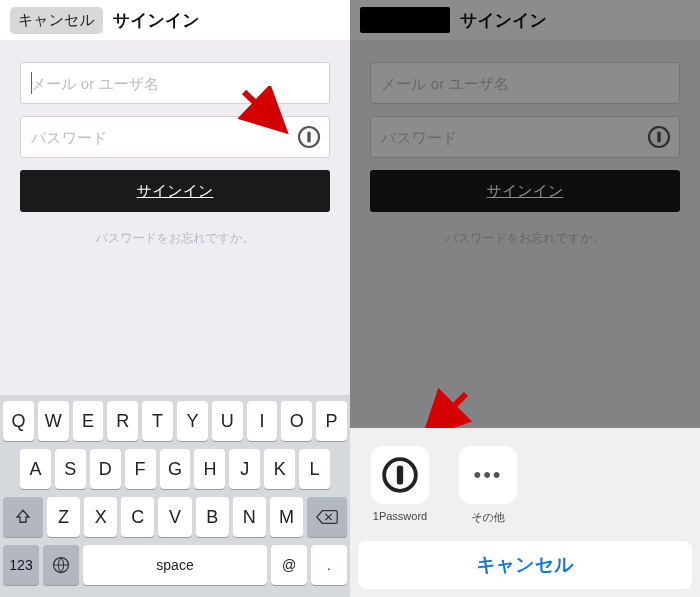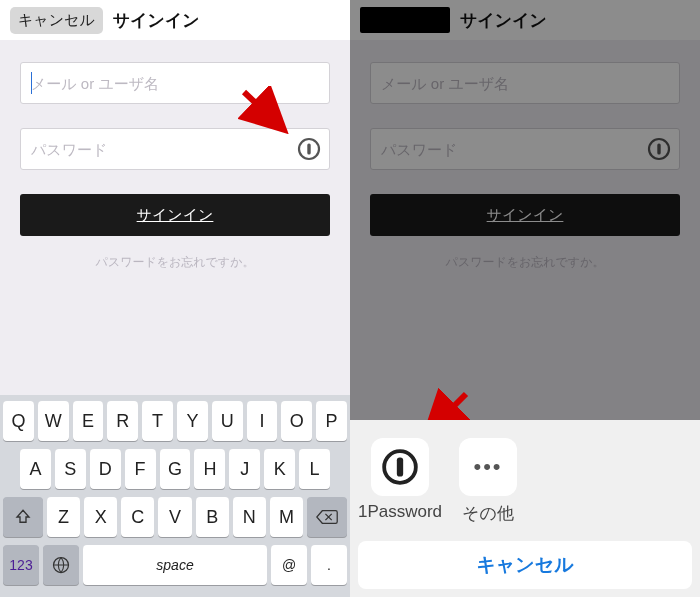--- a/index.html
+++ b/index.html
@@ -41,21 +41,21 @@
       color: #111;
     }
     .form-area {
       padding: 22px 20px 0 20px;
     }
     .field {
       height: 42px;
       background: #fff;
       border: 1px solid #d4d2d7;
       border-radius: 3px;
-      margin-bottom: 24px;
+      margin-bottom: 12px;
       display: flex;
       align-items: center;
       padding: 0 10px;
       position: relative;
     }
     .field input {
       border: none;
       outline: none;
       font-size: 15px;
       width: 100%;
@@ -113,29 +113,29 @@
       border-radius: 4px;
       box-shadow: 0 1px 0 #9a9ca1;
       height: 40px;
       display: flex;
       align-items: center;
       justify-content: center;
       font-size: 18px;
       color: #222;
       flex: 1;
     }
-    .kb-key.fn { background: #b3b7bf; color: #4c1d95; }
+    .kb-key.fn { background: #b3b7bf; color: #0f172a; }
     .kb-key.fn svg { display: block; }
     .kb-row.r1 .kb-key { min-width: 30px; }
     .kb-row.r2 { padding: 0 17px; }
     .kb-row.r3 .kb-key.fn { flex: 0 0 40px; }
     .kb-row.r4 .kb-key { font-size: 14px; }
     .kb-row.r4 .k-123   { flex: 0 0 36px; }
     .kb-row.r4 .k-globe { flex: 0 0 36px; }
-    .kb-row.r4 .k-space { flex: 1; font-style: italic; }
+    .kb-row.r4 .k-space { flex: 1; }
     .kb-row.r4 .k-at    { flex: 0 0 36px; }
     .kb-row.r4 .k-dot   { flex: 0 0 36px; }
     .kb-row.r4 .k-return{ flex: 0 0 70px; }
 
     
     .screen-right {
       position: relative;
       width: 350px;
       height: 597px;
       background: #efedf2;
@@ -175,21 +175,21 @@
     }
     .sheet-icon {
       width: 58px; height: 58px;
       background: #fff;
       border-radius: 12px;
       display: flex;
       align-items: center;
       justify-content: center;
     }
     .sheet-label {
-      font-size: 17px;
+      font-size: 11px;
       color: #444;
       margin-top: 6px;
       white-space: nowrap;
     }
     .dots { font-size: 22px; letter-spacing: 2px; color: #555; }
     .sheet-cancel {
       background: #fff;
       height: 48px;
       border-radius: 8px;
       display: flex;

